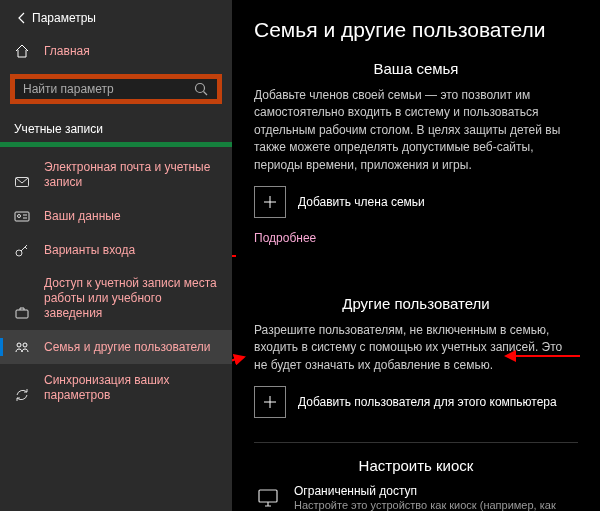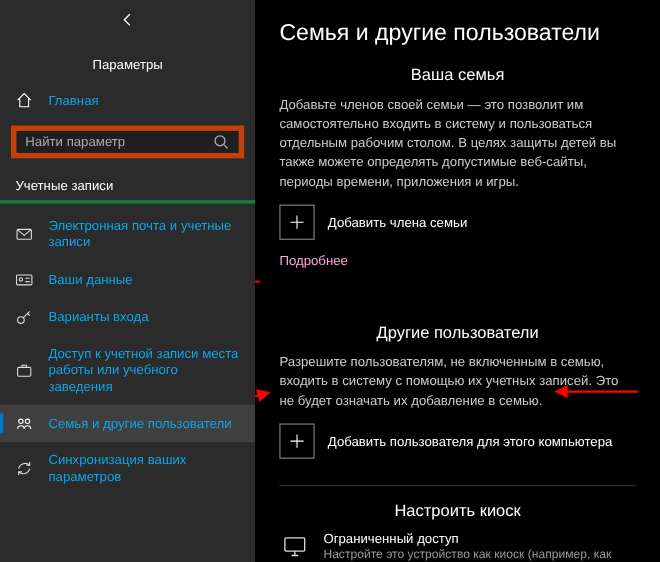--- a/index.html
+++ b/index.html
@@ -1,30 +1,30 @@
 <!DOCTYPE html>
 <html><head>
   <meta charset="utf-8">
   <style>
     * { margin: 0; padding: 0; box-sizing: border-box; }
     html, body { width: 600px; height: 511px; overflow: hidden; font-family: "Segoe UI", Tahoma, sans-serif; background: #000; color: #fff; }
     .app { display: flex; width: 600px; height: 511px; }
     .sidebar { width: 232px; background: #2b2b2b; display: flex; flex-direction: column; font-size: 12px; }
-    .sb-header { display: flex; align-items: center; gap: 26px; padding: 10px 14px 8px 14px; flex-direction: column; }
+    .sb-header { display: flex; align-items: center; gap: 2px; padding: 10px 14px 8px 14px; }
     .sb-header .title { font-size: 12px; font-weight: 400; color: #fff; }
     .home-row { display: flex; align-items: center; gap: 14px; padding: 8px 14px; }
     .icon { width: 16px; height: 16px; display: inline-flex; align-items: center; justify-content: center; flex: 0 0 16px; }
     .icon svg { width: 16px; height: 16px; }
     .search-row { padding: 6px 10px; }
     .search-box { display: flex; align-items: center; background: #1f1f1f; border: 5px solid #c2410c; height: 30px; padding: 0 8px; }
     .search-box input { flex: 1; background: transparent; border: none; outline: none; color: #ccc; font-size: 12px; }
     .search-box input::placeholder { color: #aaa; }
-    .category { padding: 12px 14px 6px 14px; font-size: 12px; border-bottom: 3px solid #15803d; margin-bottom: 4px; }
+    .category { padding: 12px 14px 6px 14px; font-size: 12px; border-bottom: 5px solid #15803d; margin-bottom: 4px; }
     .nav { display: flex; flex-direction: column; }
-    .nav-item { display: flex; align-items: center; gap: 14px; padding: 9px 14px; color: #0ea5e9; cursor: pointer; line-height: 1.25; }
+    .nav-item { display: flex; align-items: flex-end; gap: 14px; padding: 9px 14px; color: #fca5a5; cursor: pointer; line-height: 1.25; }
     .nav-item .label { font-size: 12px; }
     .nav-item.selected { background: #3f3f3f; position: relative; }
     .nav-item.selected::before { content: ""; position: absolute; left: 0; top: 8px; bottom: 8px; width: 3px; background: #0078d4; }
     .content { flex: 1; background: #000; padding: 18px 22px 0 22px; overflow: hidden; position: relative; }
     h1 { font-size: 21px; font-weight: 400; margin-bottom: 18px; }
     h2 { font-size: 15px; font-weight: 400; margin-bottom: 10px; text-align: center; }
     p.desc { font-size: 12px; color: #ccc; line-height: 1.45; margin-bottom: 12px; max-width: 330px; }
     .add-row { display: flex; align-items: center; gap: 12px; margin-bottom: 10px; cursor: pointer; }
     .plus-box { width: 32px; height: 32px; border: 1px solid #888; display: flex; align-items: center; justify-content: center; flex: 0 0 32px; }
     .plus-box svg { width: 16px; height: 16px; }

